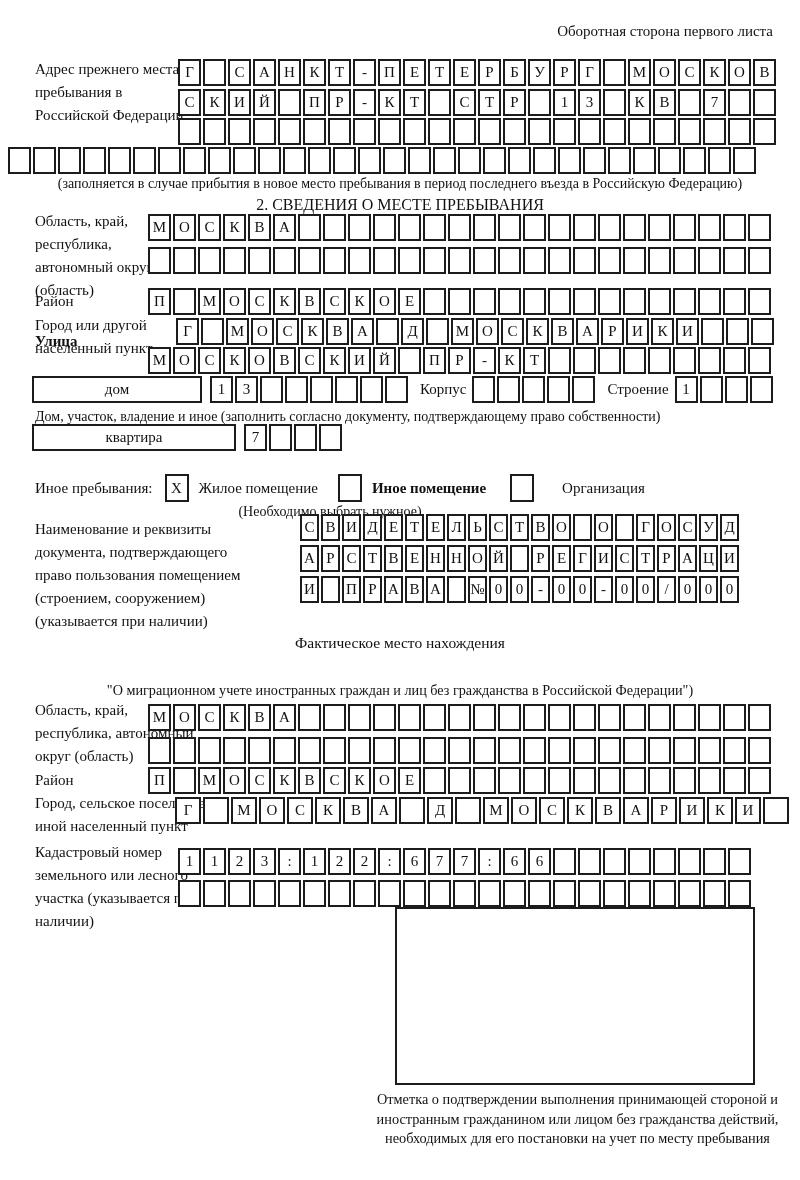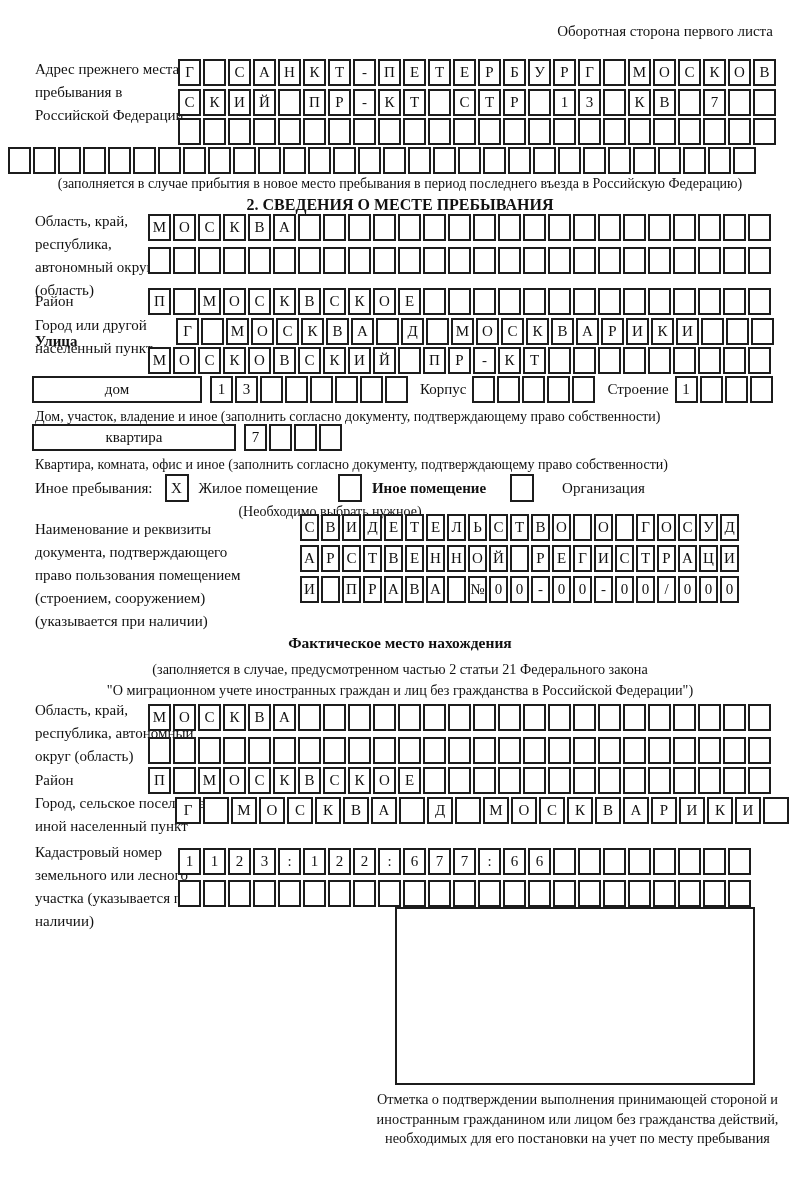--- a/index.html
+++ b/index.html
@@ -3,21 +3,21 @@
 <meta charset="utf-8">
 <style>
   html,body{margin:0;padding:0;background:#fff;}
   body{font-family:"Liberation Serif","DejaVu Serif",serif;color:#111;}
   #form-page{position:relative;width:800px;height:1180px;background:#fff;overflow:hidden;}
 
   .abs{position:absolute;}
   .lbl{font-size:15px;line-height:23px;}
   .cap{font-size:14px;line-height:17px;}
   .center{text-align:center;width:100%;left:0;}
-  .bold{font-weight:bold;}
+  .bold{font-weight:normal;}
 
   .cellrow{position:absolute;display:flex;white-space:nowrap;}
   .cell{flex:none;display:inline-flex;align-items:center;justify-content:center;
         width:19px;height:23px;border:2px solid #1c1c1c;margin-right:2px;
         font-size:15px;background:#fff;}
   .narrow .cell{width:15px;}
   .wide .cell{width:22px;}
   .r30 .cell{width:19px;}
 
   .hbox{position:absolute;display:flex;align-items:center;}
@@ -325,21 +325,20 @@
 
   <div class="hbox" style="left:32px;top:424px;">
     <div class="labelbox" style="width:200px;">квартира</div>
     <div class="cellrow" style="position:static;margin-left:8px;">
         <span class="cell">7</span>
         <span class="cell"></span>
         <span class="cell"></span>
         <span class="cell"></span>
       </div>
   </div>
-  <div class="abs cap" style="left:35px;top:456px;">Квартира, комната, офис и иное (заполнить согласно документу, подтверждающему право собственности)</div>
 
   <div class="hbox" style="left:35px;top:474px;">
     <span class="inline-label">Иное пребывания:</span>
     <span class="chk" style="margin-left:12px;">X</span>
     <span class="inline-label" style="margin-left:10px;">Жилое помещение</span>
     <span class="chk" style="margin-left:20px;"></span>
     <span class="inline-label" style="margin-left:10px;font-weight:bold;">Иное помещение</span>
     <span class="chk" style="margin-left:24px;"></span>
     <span class="inline-label" style="margin-left:28px;">Организация</span>
   </div>
@@ -410,21 +409,20 @@
       <span class="cell">-</span>
       <span class="cell">0</span>
       <span class="cell">0</span>
       <span class="cell">/</span>
       <span class="cell">0</span>
       <span class="cell">0</span>
       <span class="cell">0</span>
     </div>
 
   <div class="abs bold center" style="top:634px;font-size:15.5px;">Фактическое место нахождения</div>
-  <div class="abs cap center" style="top:661px;font-size:14.2px;">(заполняется в случае, предусмотренном частью 2 статьи 21 Федерального закона</div>
   <div class="abs cap center" style="top:682px;font-size:14.2px;">"О миграционном учете иностранных граждан и лиц без гражданства в Российской Федерации")</div>
 
   <div class="abs lbl" style="left:35px;top:699px;width:160px;">Область, край, республика, автономный округ (область)</div>
   <div class="cellrow" style="left:148px;top:704px;">
       <span class="cell">М</span>
       <span class="cell">О</span>
       <span class="cell">С</span>
       <span class="cell">К</span>
       <span class="cell">В</span>
       <span class="cell">А</span>

